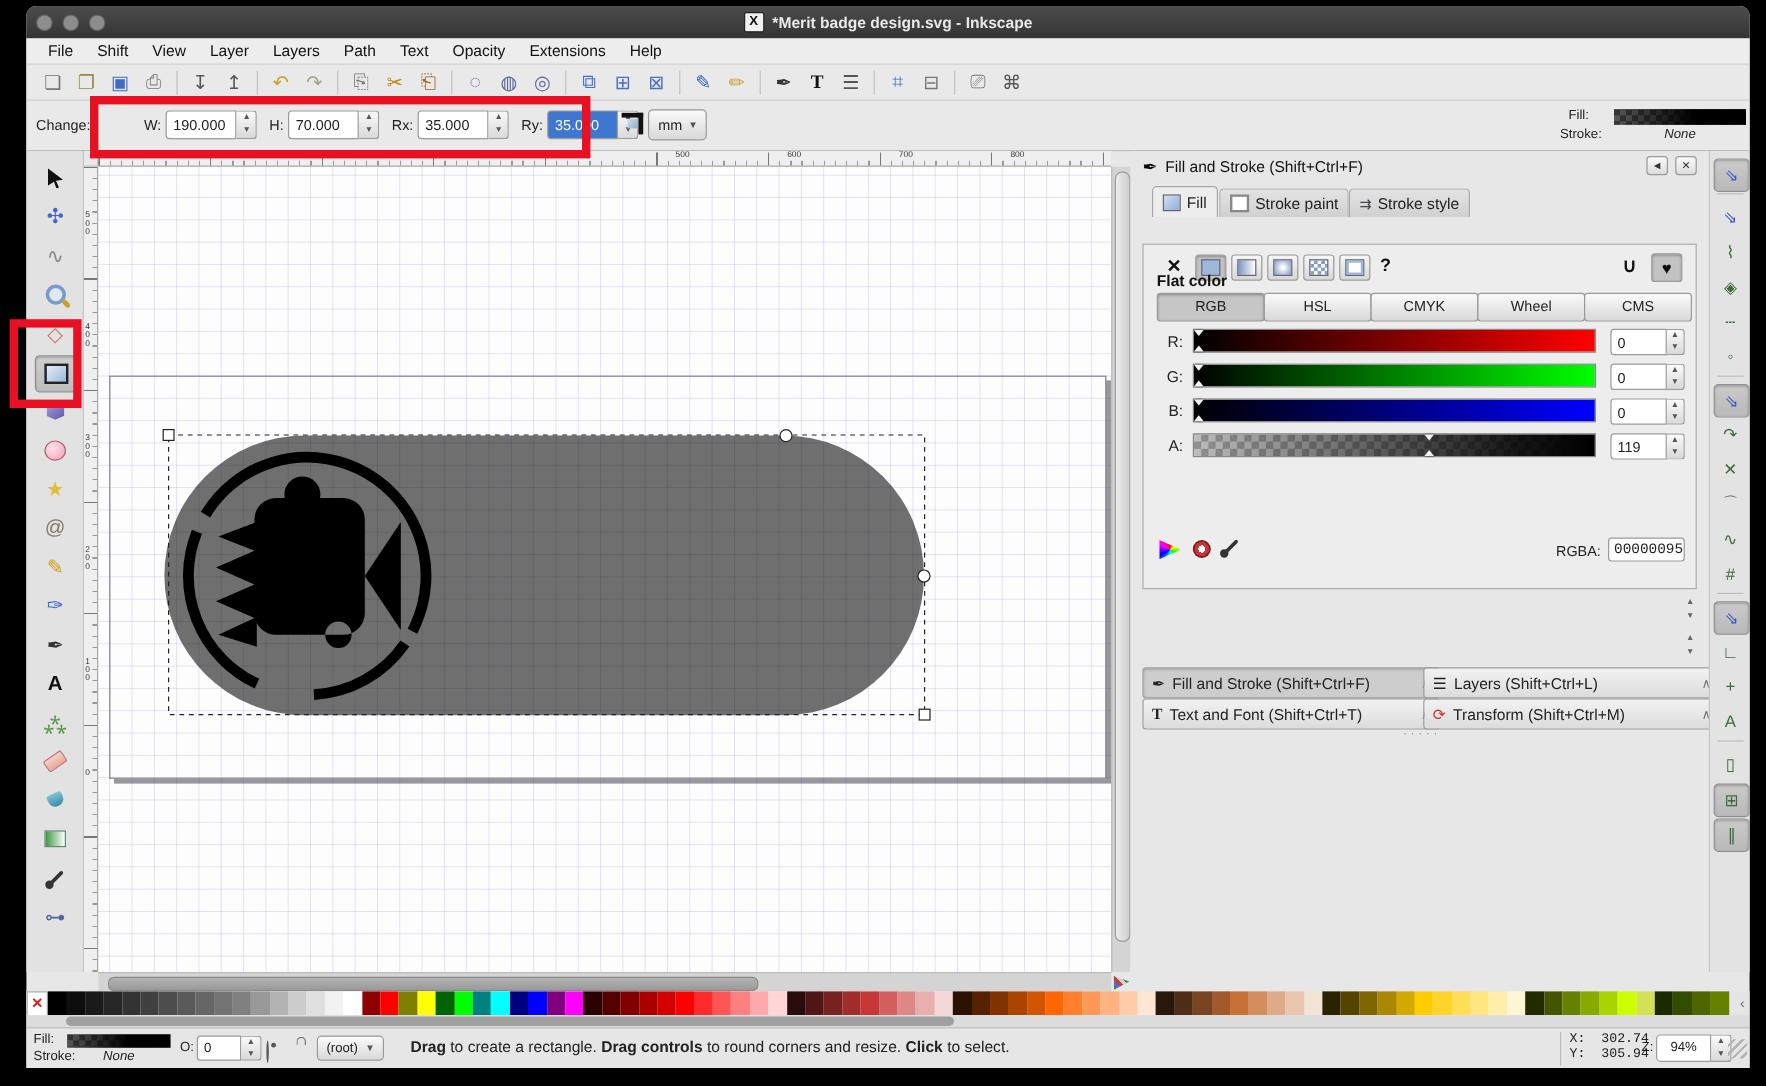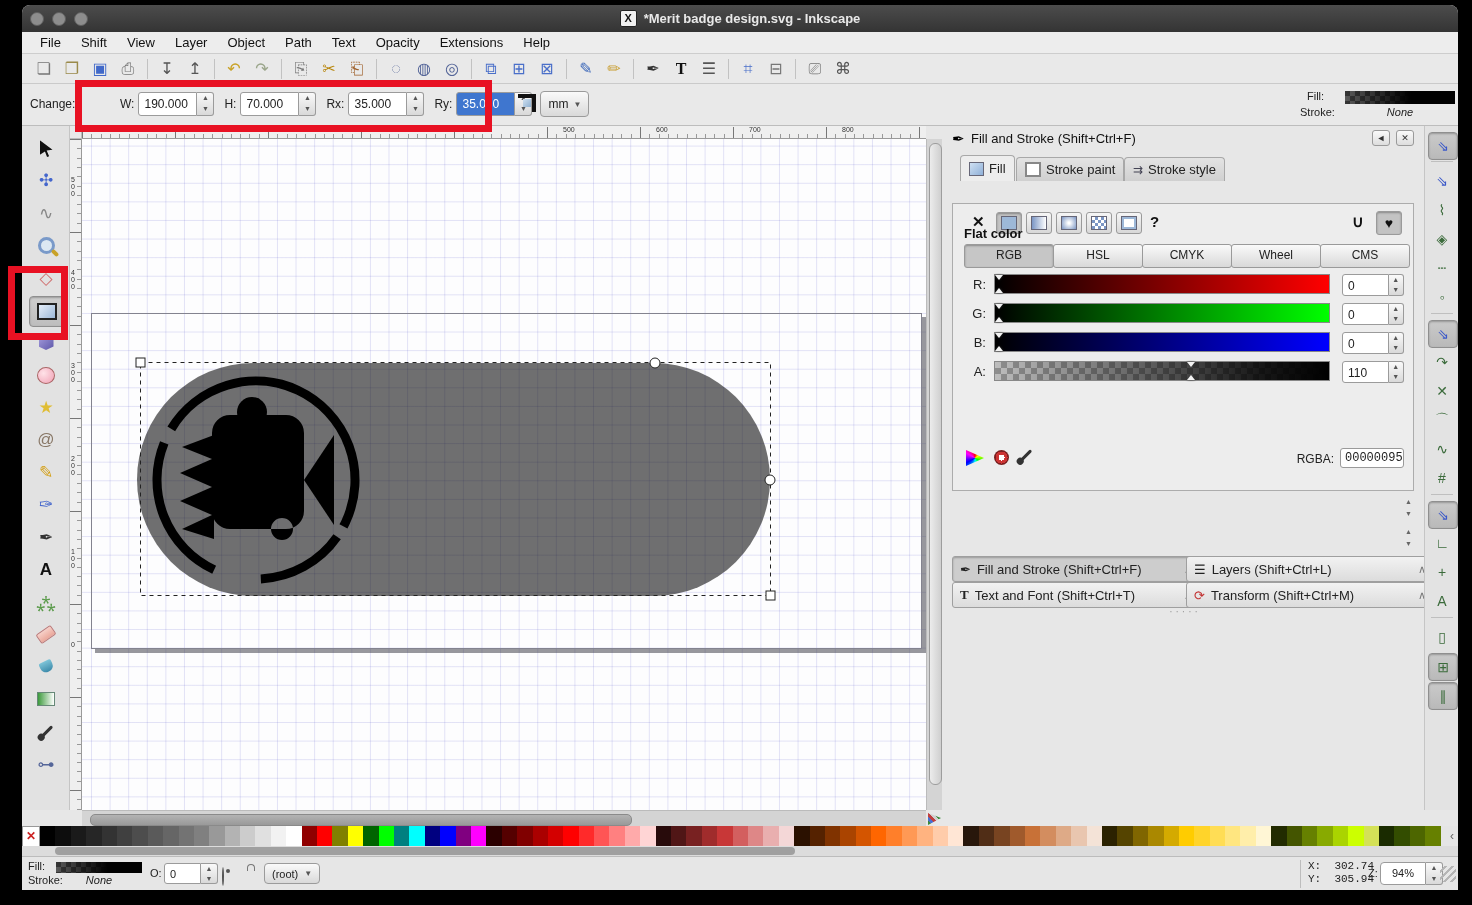--- a/index.html
+++ b/index.html
@@ -186,21 +186,21 @@
     <span id="xicon">X</span>
     <span id="title-text">*Merit badge design.svg - Inkscape</span>
   </span>
 </div>
 
 <div class="abs" id="menubar">
     <span class="menu-item">File</span>
     <span class="menu-item">Shift</span>
     <span class="menu-item">View</span>
     <span class="menu-item">Layer</span>
-    <span class="menu-item">Object</span>
+    <span class="menu-item">Layers</span>
     <span class="menu-item">Path</span>
     <span class="menu-item">Text</span>
     <span class="menu-item">Opacity</span>
     <span class="menu-item">Extensions</span>
     <span class="menu-item">Help</span>
   </div>
 
 <div class="abs" id="toolbar">
     <span class="tb-btn" style="color: rgb(119, 119, 119);">❏</span>
     <span class="tb-btn" style="color: rgb(154, 138, 74);">❐</span>
@@ -477,21 +477,21 @@
         <span>▼</span>
       </span>
     </span>
 
   <span class="fs-rel sl-label" style="top:236px;">A:</span>
   <div class="fs-rel sl-track track-a" style="top:233px;">
       <span class="sl-mark" style="left:192px;"></span>
       <span class="sl-mark bot" style="left:192px;"></span>
     </div>
   <span class="fs-rel sl-spin spin" style="top:233px;">
-    <span class="val" style="width:44px;">110</span>
+    <span class="val" style="width:44px;">119</span>
       <span class="spinbtns">
         <span>▲</span>
         <span>▼</span>
       </span>
     </span>
 
   <span class="fs-rel gamut" style="left:16px;top:322px;"></span>
   <span class="fs-rel gamut-warn" style="left:44px;top:322px;"></span>
   <span class="fs-rel dropper" style="left:74px;top:320px;"></span>
   <span class="fs-rel" style="left:318px;top:324px;width:66px;text-align:right;font-size:12px;color:#222;">RGBA:</span>
@@ -673,20 +673,21 @@
         <span>▲</span>
         <span>▼</span>
       </span>
     </span>
   <span class="abs eye" style="left:200px;top:11px;"></span>
   <span class="abs lock" style="left:222px;top:12px;"></span>
   <span class="abs dd" style="left:242px;top:6px;height:21px;">
     <span>(root)</span>
     <span style="font-size:8px;color:#555;">▼</span>
     </span>
+  <span class="abs" id="status-message" style="left:320px;top:8px;font-size:13px;color:#222;"><span style="font-weight: bold;">Drag</span><span> to create a rectangle. </span><span style="font-weight: bold;">Drag controls</span><span> to round corners and resize. </span><span style="font-weight: bold;">Click</span><span> to select.</span></span>
   <div class="abs" style="left:1278px;top:3px;width:1px;height:28px;background:#bdbdbd;"></div>
   <span class="abs coords" style="left:1286px;top:3px;">
     <span>X:</span>&nbsp;&nbsp;<span>302.74</span></span>
   <span class="abs coords" style="left:1286px;top:16px;">
     <span>Y:</span>&nbsp;&nbsp;<span>305.94</span></span>
   <span class="abs st-sm" style="left:1346px;top:10px;">Z:</span>
   <span class="abs spin" style="left:1358px;top:5px;height:23px;border-radius:4px;">
     <span class="val" style="width:44px;text-align:center;padding-left:0;font-size:11px;border-radius:4px 0 0 4px;">94%</span>
     <span class="spinbtns">
         <span>▲</span>

